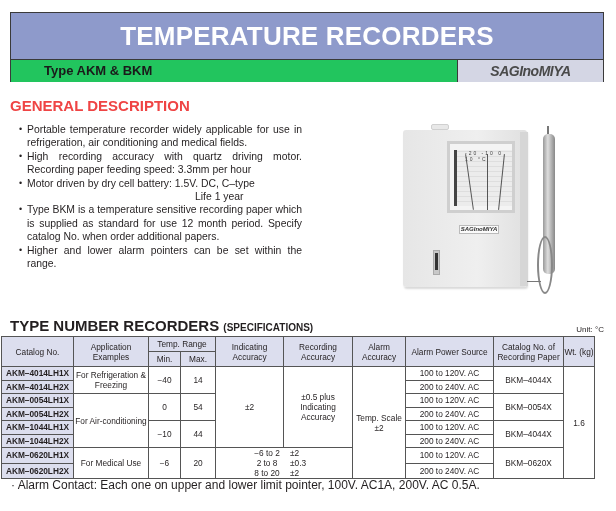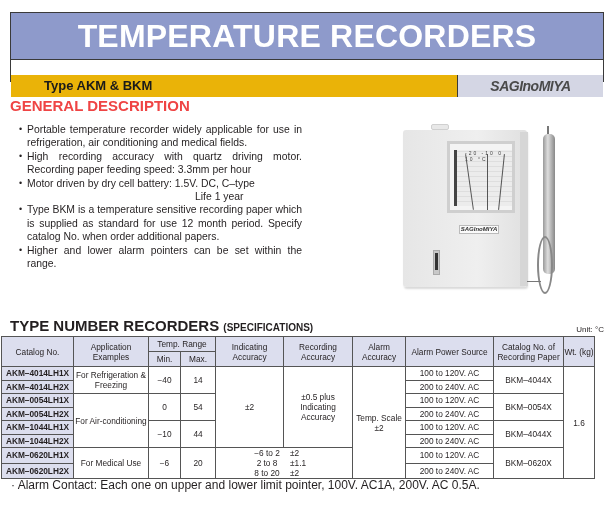--- a/index.html
+++ b/index.html
@@ -1,22 +1,22 @@
 <!DOCTYPE html>
 <html><head>
 <meta charset="utf-8">
 <style>
   * { box-sizing: border-box; margin: 0; padding: 0; }
   html, body { width: 616px; height: 511px; background: #ffffff; overflow: hidden; }
   body { position: relative; font-family: "Liberation Sans", sans-serif; color: #231f20; }
 
   .banner { position: absolute; left: 10px; top: 12px; width: 594px; height: 70px; border: 1px solid #3a3a3a; }
   .banner-title { position: absolute; left: 0; top: 0; width: 100%; height: 47px; background: #8e9acb;
-    color: #ffffff; font-weight: bold; font-size: 32px; text-align: center; line-height: 47px; border-bottom: 1px solid #3a3a3a; letter-spacing: 0.2px; }
-  .banner-sub { position: absolute; left: 0; top: 62px; width: 100%; height: 22px; background: #eab308; }
+    color: #ffffff; font-weight: bold; font-size: 26px; text-align: center; line-height: 47px; border-bottom: 1px solid #3a3a3a; letter-spacing: 0.2px; }
+  .banner-sub { position: absolute; left: 0; top: 47px; width: 100%; height: 22px; background: #22c55e; }
   .banner-type { position: absolute; left: 33px; top: 0; line-height: 22px; font-size: 13px; font-weight: bold; color: #1a1a1a; }
   .banner-brand { position: absolute; right: 0; top: 0; width: 146px; height: 22px; border-left: 1px solid #3a3a3a;
     background: #d4d6e4; text-align: center; line-height: 22px; font-size: 14px; font-weight: bold; font-style: italic; color: #4a4a4a; letter-spacing: -0.5px; }
 
   .h-general { position: absolute; left: 10px; top: 97px; font-size: 15px; color: #ef4444; }
   .desc { position: absolute; left: 19px; top: 123px; width: 283px; font-size: 10.4px; line-height: 13.4px; list-style: none; }
   .desc li { position: relative; padding-left: 8px; text-align: justify; }
   .desc li::before { content: "\2022"; position: absolute; left: 0; top: 0; font-size: 9px; }
   .desc .indent-right { display: block; padding-left: 168px; }
 
@@ -169,21 +169,21 @@
       <td>200 to 240V. AC</td>
     </tr>
     <tr>
       <td class="cat">AKM–0620LH1X</td>
       <td rowspan="2">For Medical Use</td>
       <td rowspan="2">−6</td>
       <td rowspan="2">20</td>
       <td rowspan="2" colspan="2">
         <span class="acc-list">
           <span class="acc-row"><span class="r">−6 to 2</span><span class="v">±2</span></span>
-          <span class="acc-row"><span class="r">2 to 8</span><span class="v">±1.1</span></span>
+          <span class="acc-row"><span class="r">2 to 8</span><span class="v">±0.3</span></span>
           <span class="acc-row"><span class="r">8 to 20</span><span class="v">±2</span></span>
         </span>
       </td>
       <td>100 to 120V. AC</td>
       <td rowspan="2">BKM–0620X</td>
     </tr>
     <tr>
       <td class="cat">AKM–0620LH2X</td>
       <td>200 to 240V. AC</td>
     </tr>

